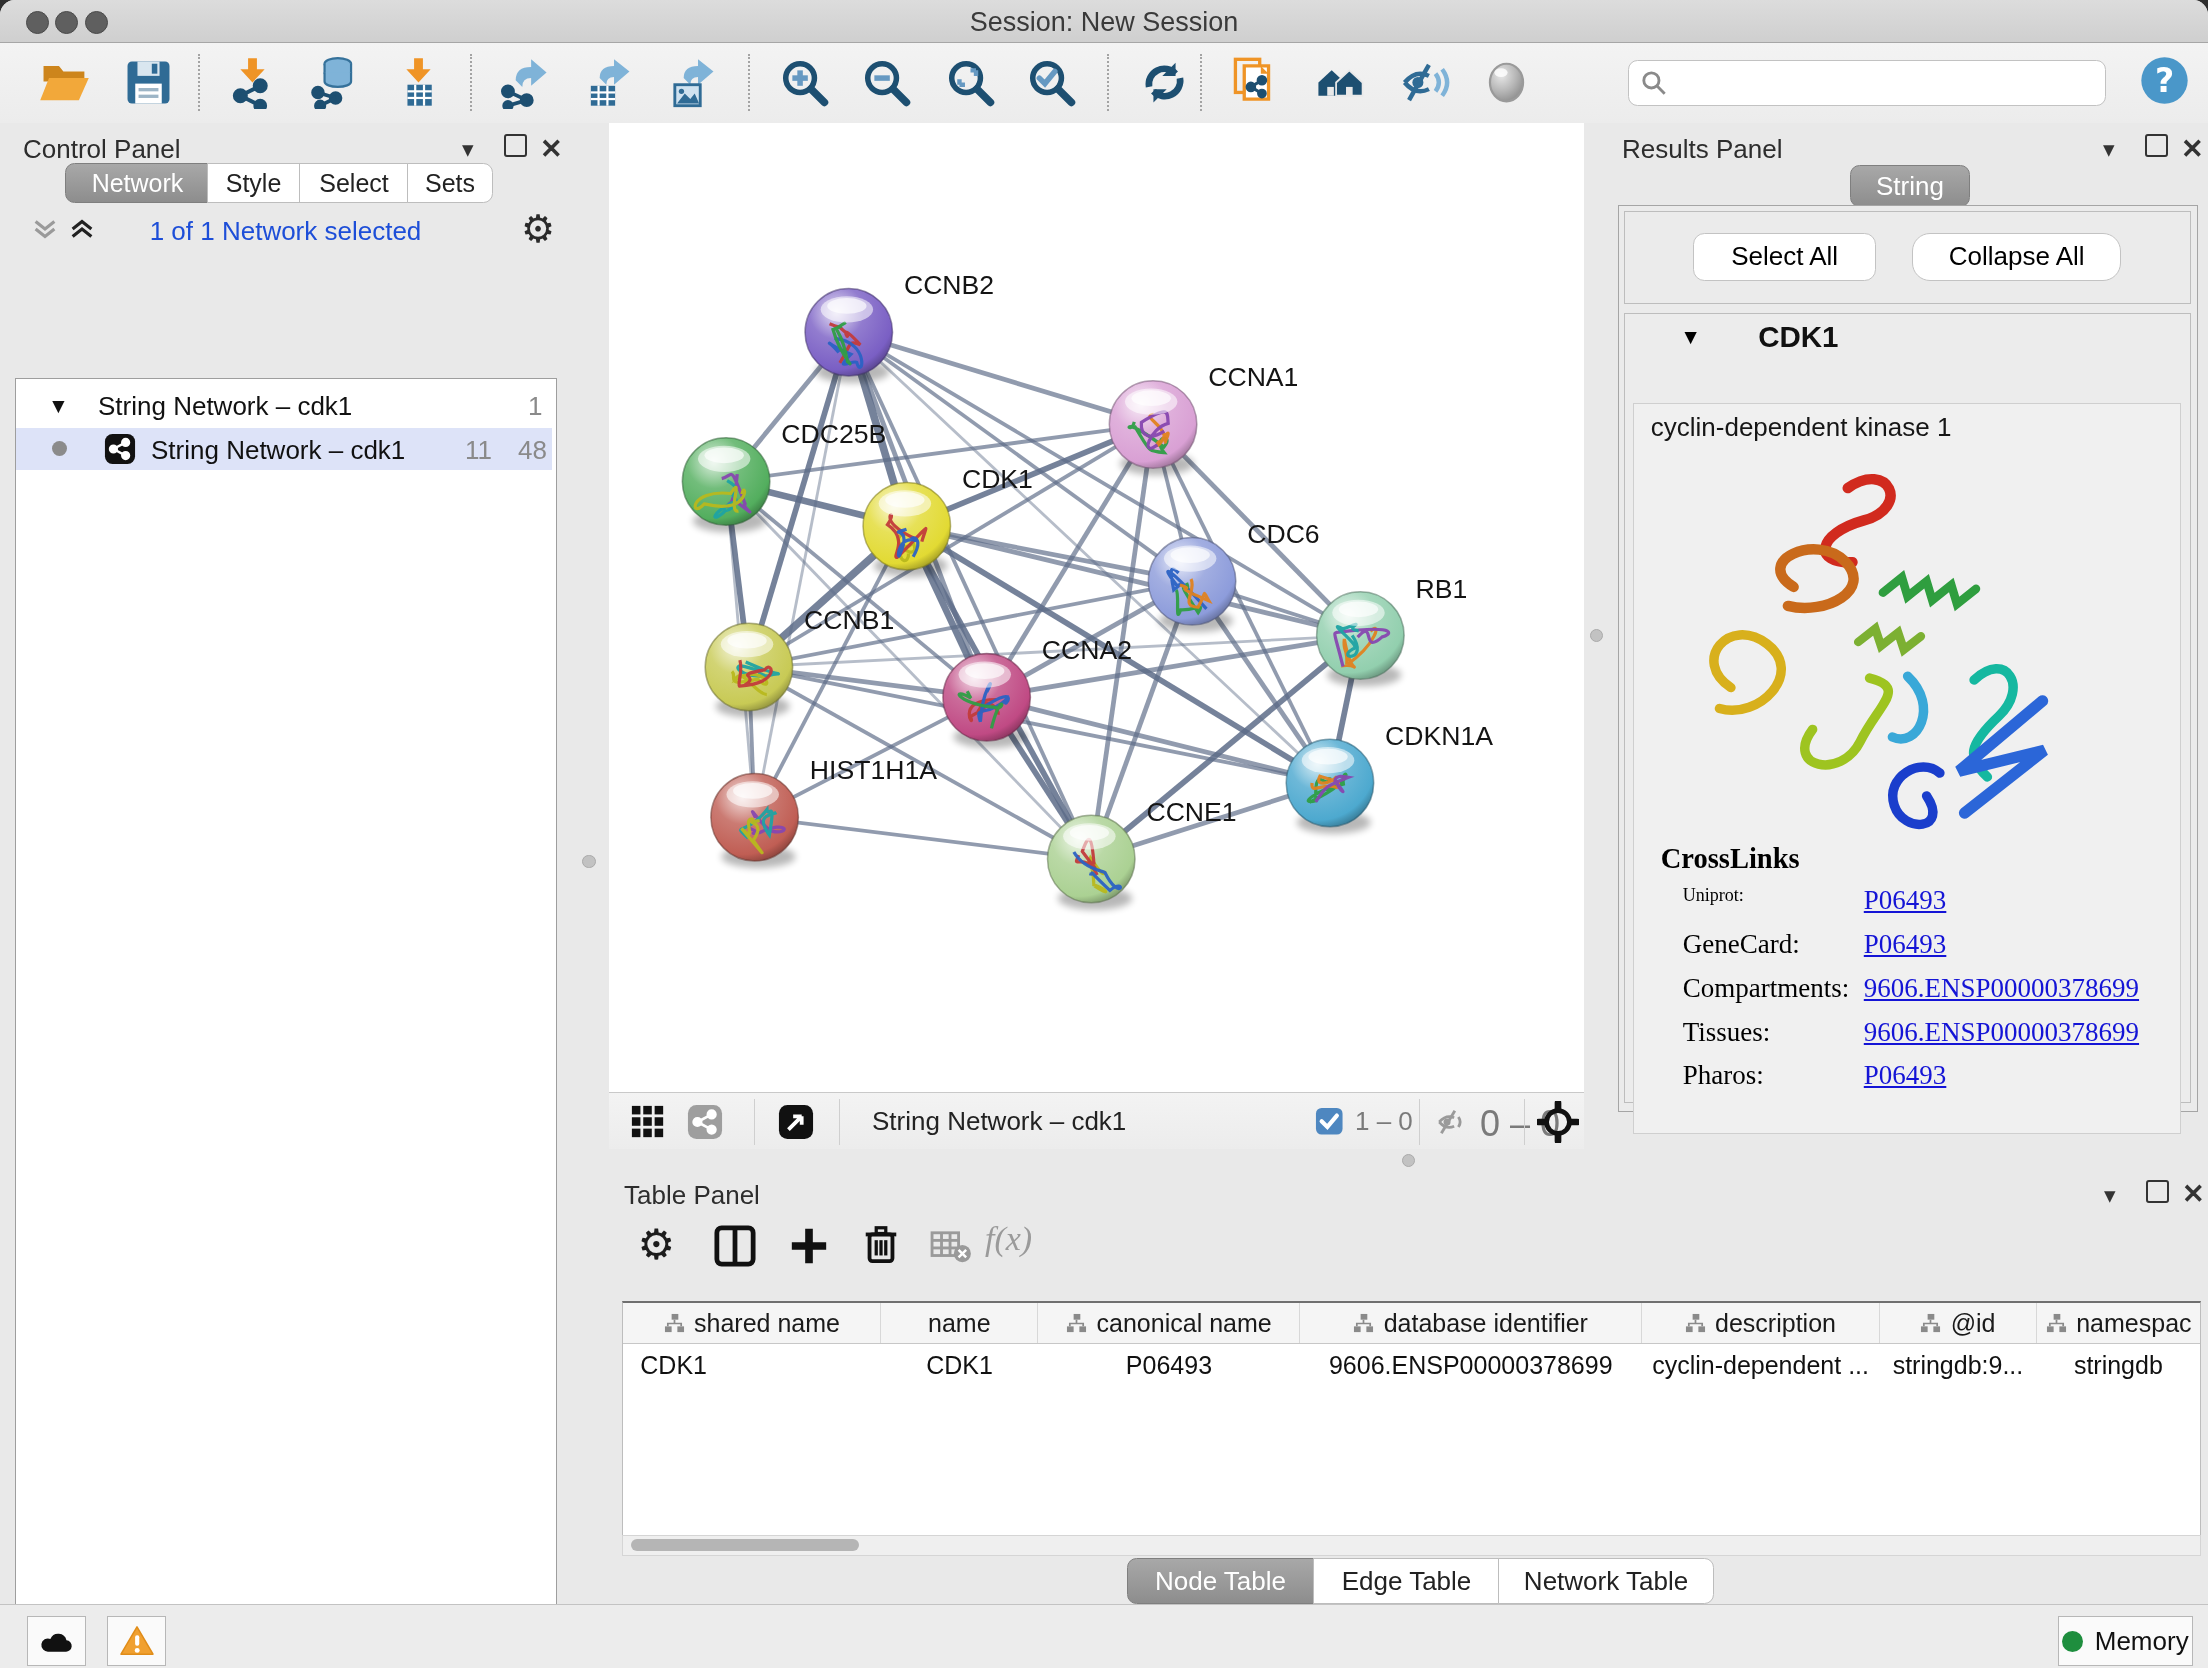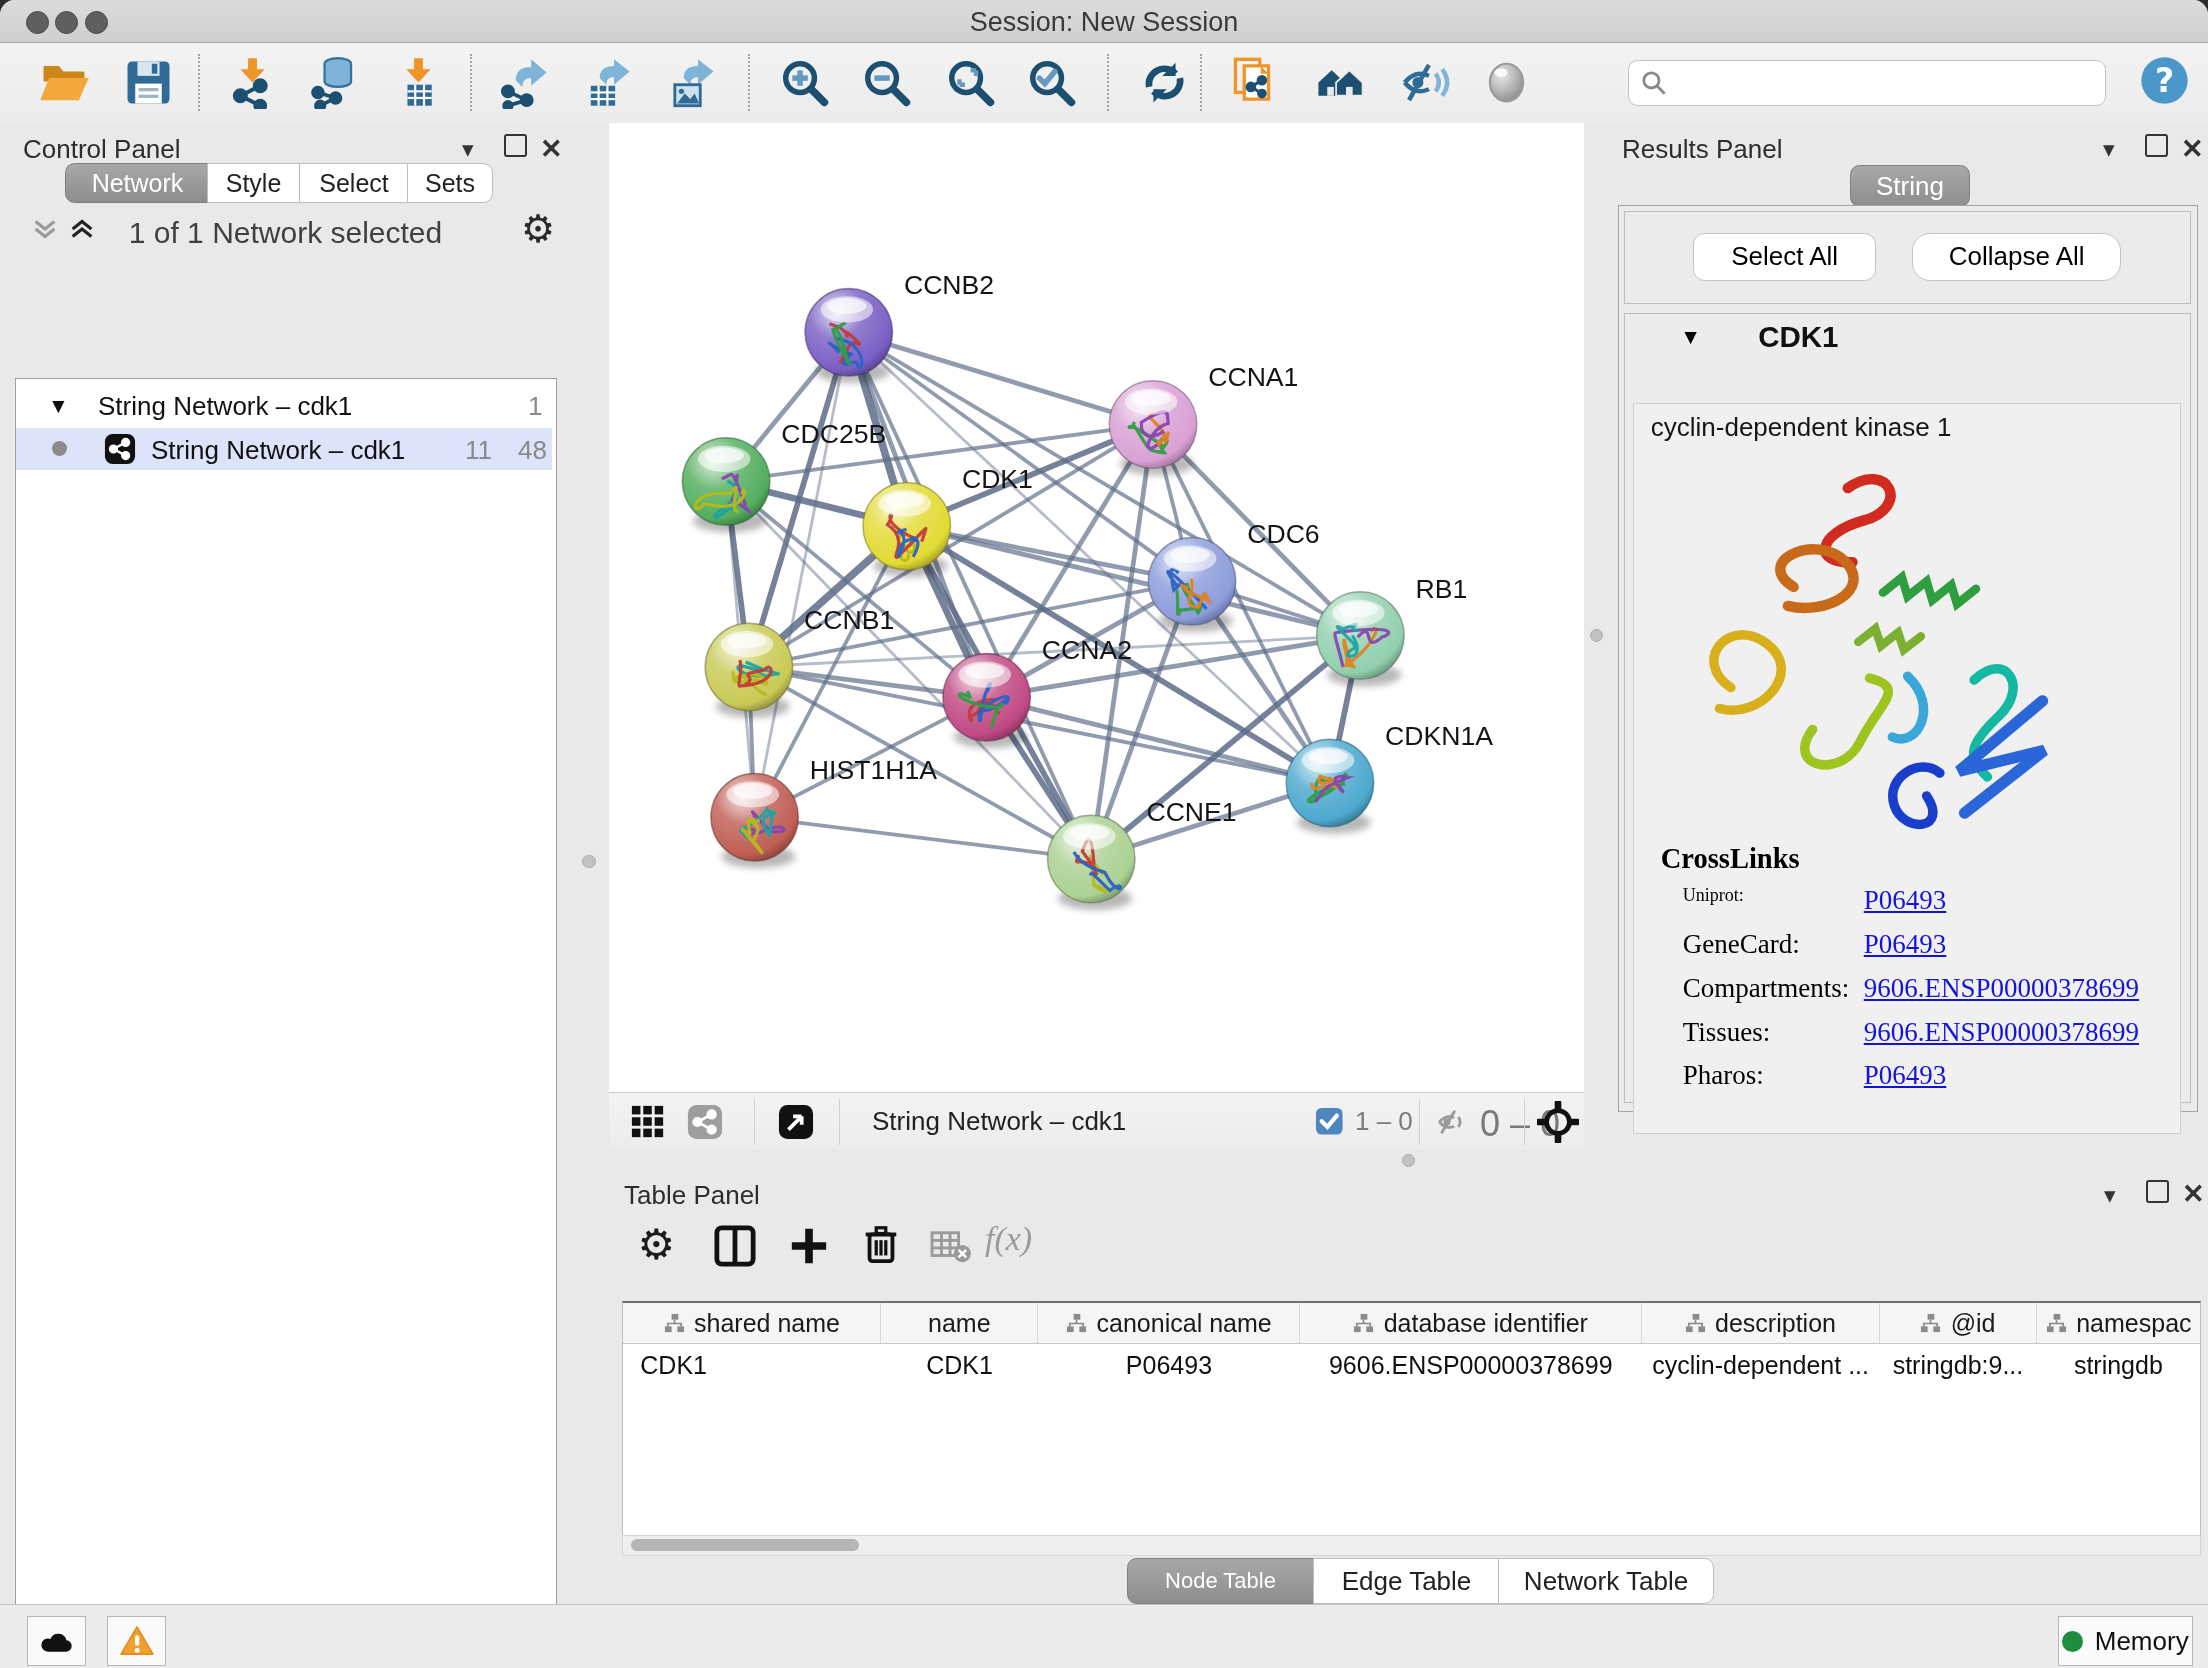--- a/index.html
+++ b/index.html
@@ -228,21 +228,21 @@
     <div class="abs pill" style="left:207px;top:40px;width:91px;height:38px;line-height:38px">Style</div>
     <div class="abs pill" style="left:299px;top:40px;width:108px;height:38px;line-height:38px">Select</div>
     <div class="abs pill" style="left:407px;top:40px;width:84px;height:38px;line-height:38px;border-radius:0 9.5px 9.5px 0">Sets</div>
 
     <svg class="abs" style="left:30px;top:91px" width="30" height="30" viewBox="0 0 32 32">
         <path d="M6 8l10 8L26 8M6 16l10 8 10-8" fill="none" stroke="#9a9a9a" stroke-width="3.4"></path>
       </svg>
     <svg class="abs" style="left:67px;top:91px" width="30" height="30" viewBox="0 0 32 32">
         <path d="M6 24l10-8 10 8M6 16l10-8 10 8" fill="none" stroke="#222" stroke-width="3.4"></path>
       </svg>
-    <div class="abs" style="left:0;top:93px;width:571px;text-align:center;font-size:30px;color:#404040">1 of 1 Network selected</div>
+    <div class="abs" style="left:0;top:93px;width:571px;text-align:center;font-size:26px;color:#1d4ed8">1 of 1 Network selected</div>
     <div class="abs glyph" style="left:521px;top:84px;font-size:38px;color:#2a2a2a">⚙</div>
 
     <div class="treebox">
       <div class="trow" style="top:7.6px">
         <span class="abs" style="left:32px;top:7.6px;font-size:21px;color:#111">▼</span>
         <span class="abs" style="left:82px;top:4.8px">String Network – cdk1</span>
         <span class="tcount" style="left:512px;top:4.8px">1</span>
       </div>
       <div class="trow" style="top:49px;background:#dde3f8">
         <span class="abs" style="left:36px;top:13.3px;width:15px;height:15px;border-radius:50%;background:#8b8b8b"></span>
@@ -723,21 +723,21 @@
         <div class="td" style="width:238px">cyclin-dependent ...</div>
         <div class="td" style="width:157px">stringdb:9...</div>
         <div class="td" style="width:164px">stringdb</div>
       </div>
     </div>
 
     <div class="scrollbar">
       <div class="thumb"></div>
     </div>
 
-    <div class="abs pill sel" style="left:518px;top:386px;width:185px;height:44px;line-height:44px;font-size:22px;border-radius:9.5px 0 0 9.5px">Node Table</div>
+    <div class="abs pill sel" style="left:518px;top:386px;width:185px;height:44px;line-height:44px;font-size:26px;border-radius:9.5px 0 0 9.5px">Node Table</div>
     <div class="abs pill" style="left:704px;top:386px;width:185px;height:44px;line-height:44px;font-size:26px">Edge Table</div>
     <div class="abs pill" style="left:889px;top:386px;width:214px;height:44px;line-height:44px;font-size:26px;border-radius:0 9.5px 9.5px 0">Network Table</div>
   </div>
 
   <div class="statusbar">
     <div class="sbbtn" style="left:27px;width:57px">
       <svg width="36" height="28.5" viewBox="0 0 38 30">
           <path d="M10 26a7 7 0 1 1 2-13.5A9 9 0 0 1 29 14a6 6 0 0 1-1 12z" fill="#111"></path>
         </svg>
     </div>

